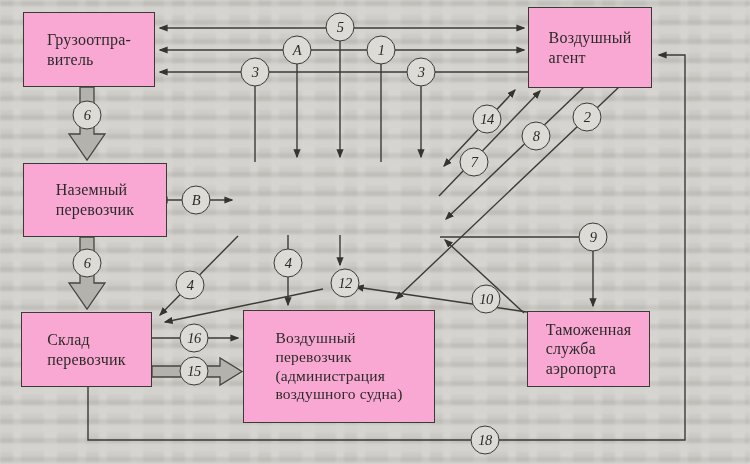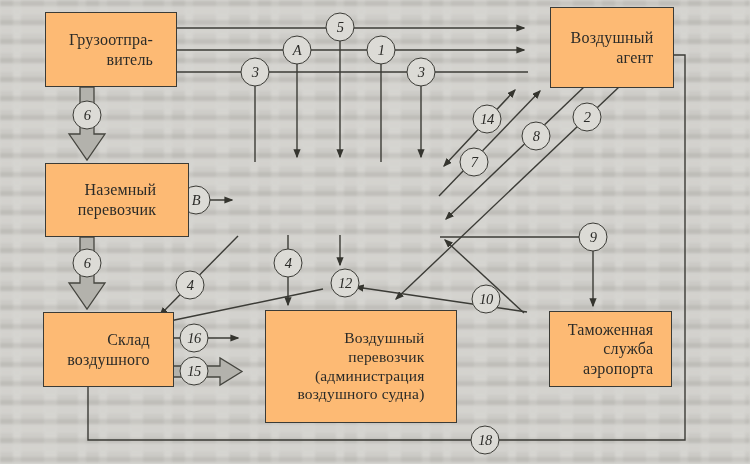--- a/index.html
+++ b/index.html
@@ -16,25 +16,24 @@
       repeating-linear-gradient(0deg, rgba(96,94,86,.20) 0 7px, rgba(96,94,86,0) 7px 19px);
     background-blend-mode:multiply;
   }
   #texture:after{
     content:"";position:absolute;inset:0;
     background:repeating-linear-gradient(0deg, rgba(214,213,209,.85) 0 2px, rgba(214,213,209,0) 2px 12px, rgba(214,213,209,.7) 12px 19px);
   }
   svg.wires{position:absolute;left:0;top:0;z-index:1;}
   .box{
     position:absolute;z-index:3;box-sizing:border-box;
-    border:1.8px solid #3b3b36;background:#fdba74;
-    display:flex;align-items:center;justify-content:center;text-align:right;
+    border:1.8px solid #3b3b36;background:#f9a8d4;
+    display:flex;align-items:center;justify-content:center;text-align:left;
     color:#2b2b28;font-size:16px;line-height:1.22;white-space:pre-line;
     letter-spacing:.2px;
-    margin-left:22px;
   }
   .circ{
     position:absolute;z-index:2;box-sizing:border-box;
     width:29px;height:29px;border:1.6px solid #3b3b36;border-radius:50%;
     background:#dcdbd6;color:#2b2b28;
     display:flex;align-items:center;justify-content:center;
     font-style:italic;font-size:14.5px;letter-spacing:-.5px;
     transform:translate(-50%,-50%);
   }
 </style>
@@ -111,21 +110,21 @@
   <div class="circ" style="left:194px;top:371px">15</div>
   <div class="circ" style="left:485px;top:440px">18</div>
 
   <div class="box" style="left:23px;top:12px;width:132px;height:75px">Грузоотпра-
 витель</div>
   <div class="box" style="left:528px;top:7px;width:124px;height:81px">Воздушный
 агент</div>
   <div class="box" style="left:23px;top:163px;width:144px;height:74px">Наземный
 перевозчик</div>
   <div class="box" style="left:21px;top:312px;width:131px;height:75px">Склад
-воздушного</div>
+перевозчик</div>
   <div class="box" style="left:243px;top:310px;width:192px;height:113px;font-size:15.5px">Воздушный
 перевозчик
 (администрация
 воздушного судна)</div>
   <div class="box" style="left:527px;top:311px;width:123px;height:76px">Таможенная
 служба
 аэропорта</div>
 </div>
 
 </body></html>

